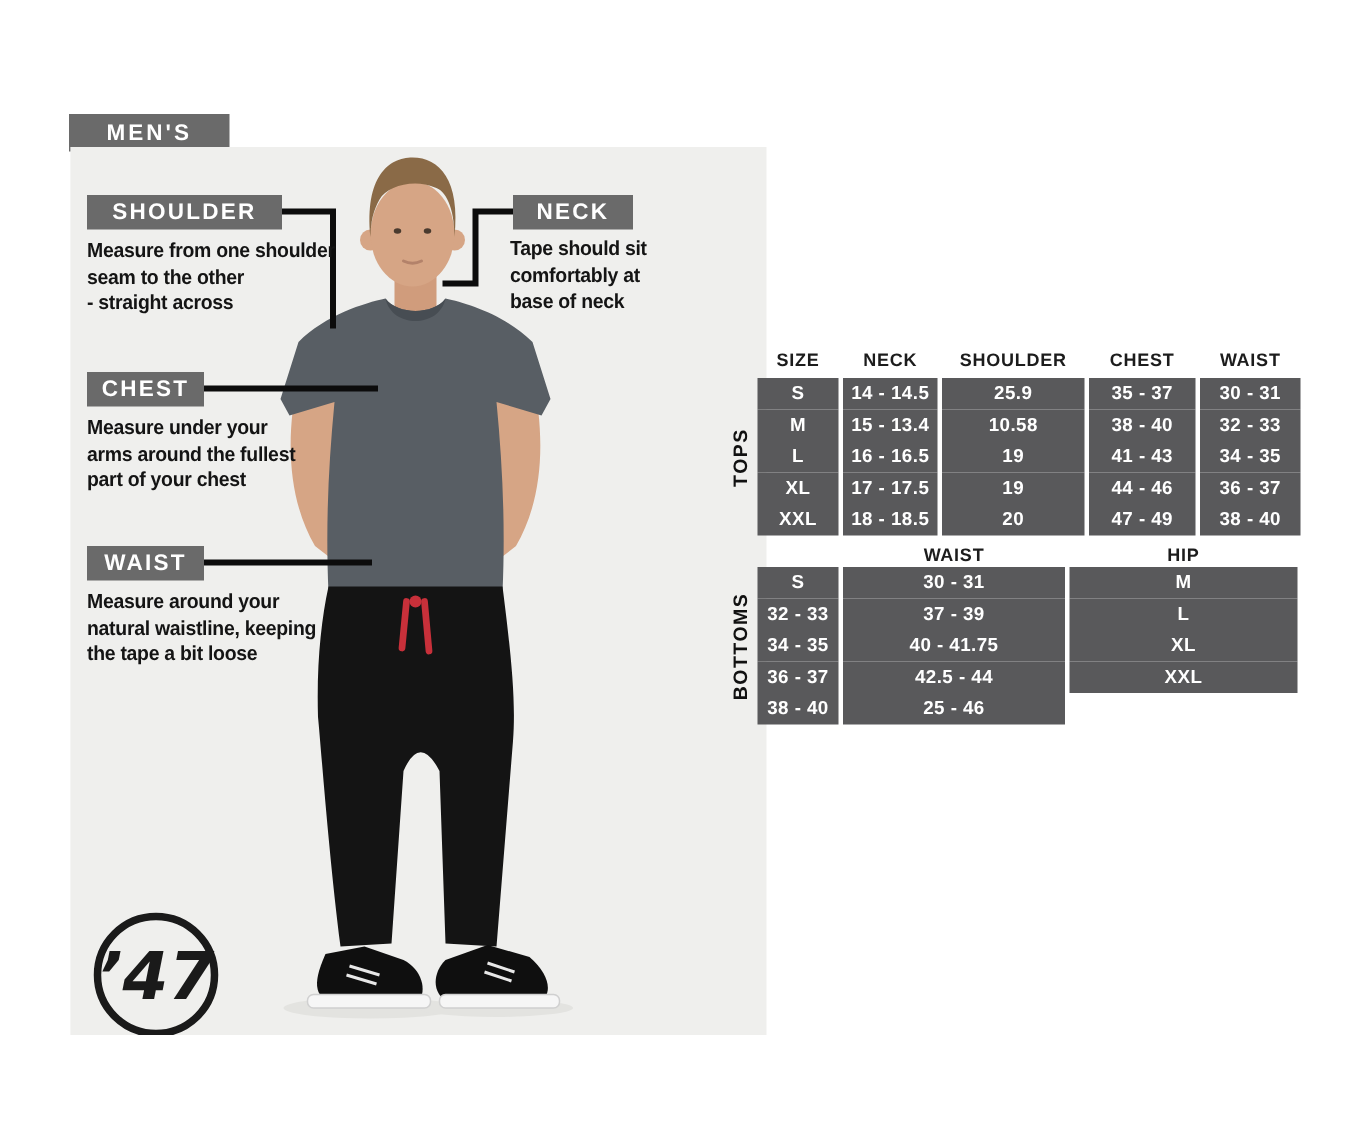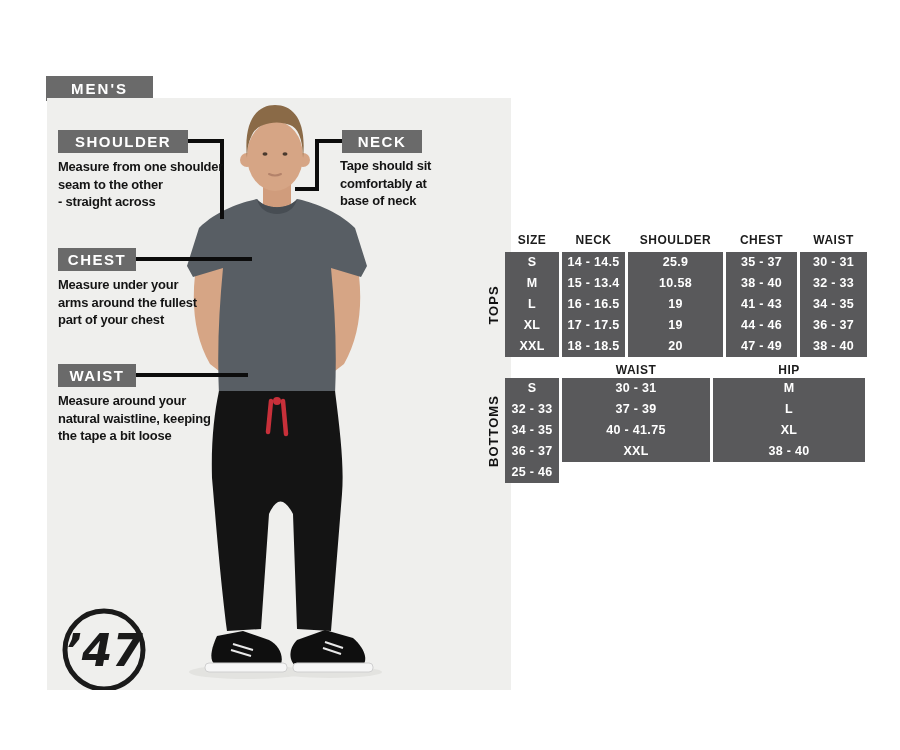--- a/index.html
+++ b/index.html
@@ -186,17 +186,18 @@
   <div class="td">M</div>
   <div class="td">32 - 33</div>
   <div class="td">37 - 39</div>
 
   <div class="td">L</div>
   <div class="td">34 - 35</div>
   <div class="td">40 - 41.75</div>
 
   <div class="td">XL</div>
   <div class="td">36 - 37</div>
+  <div class="td">42.5 - 44</div>
 
   <div class="td">XXL</div>
   <div class="td">38 - 40</div>
   <div class="td">25 - 46</div>
 </div>
 
 </body></html>

